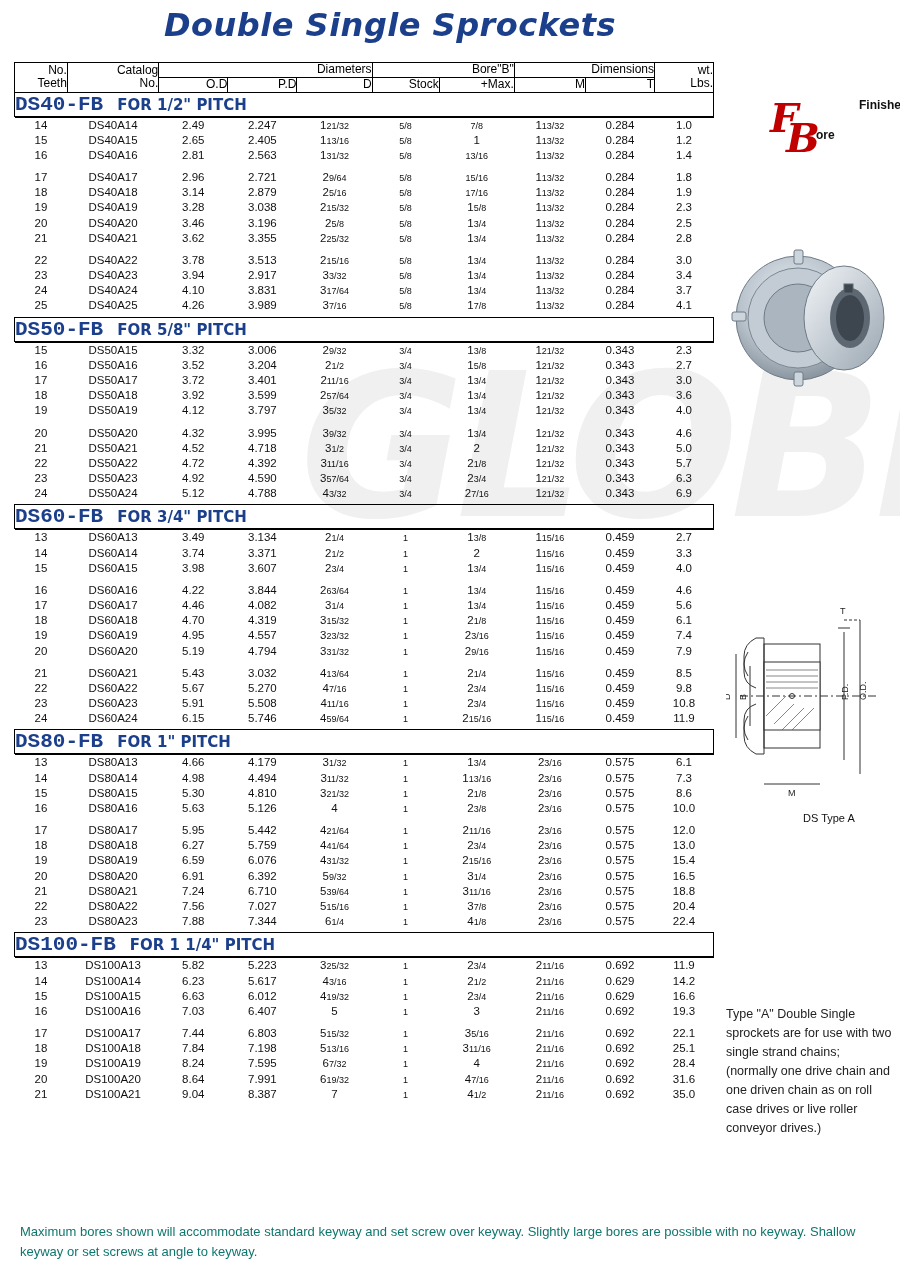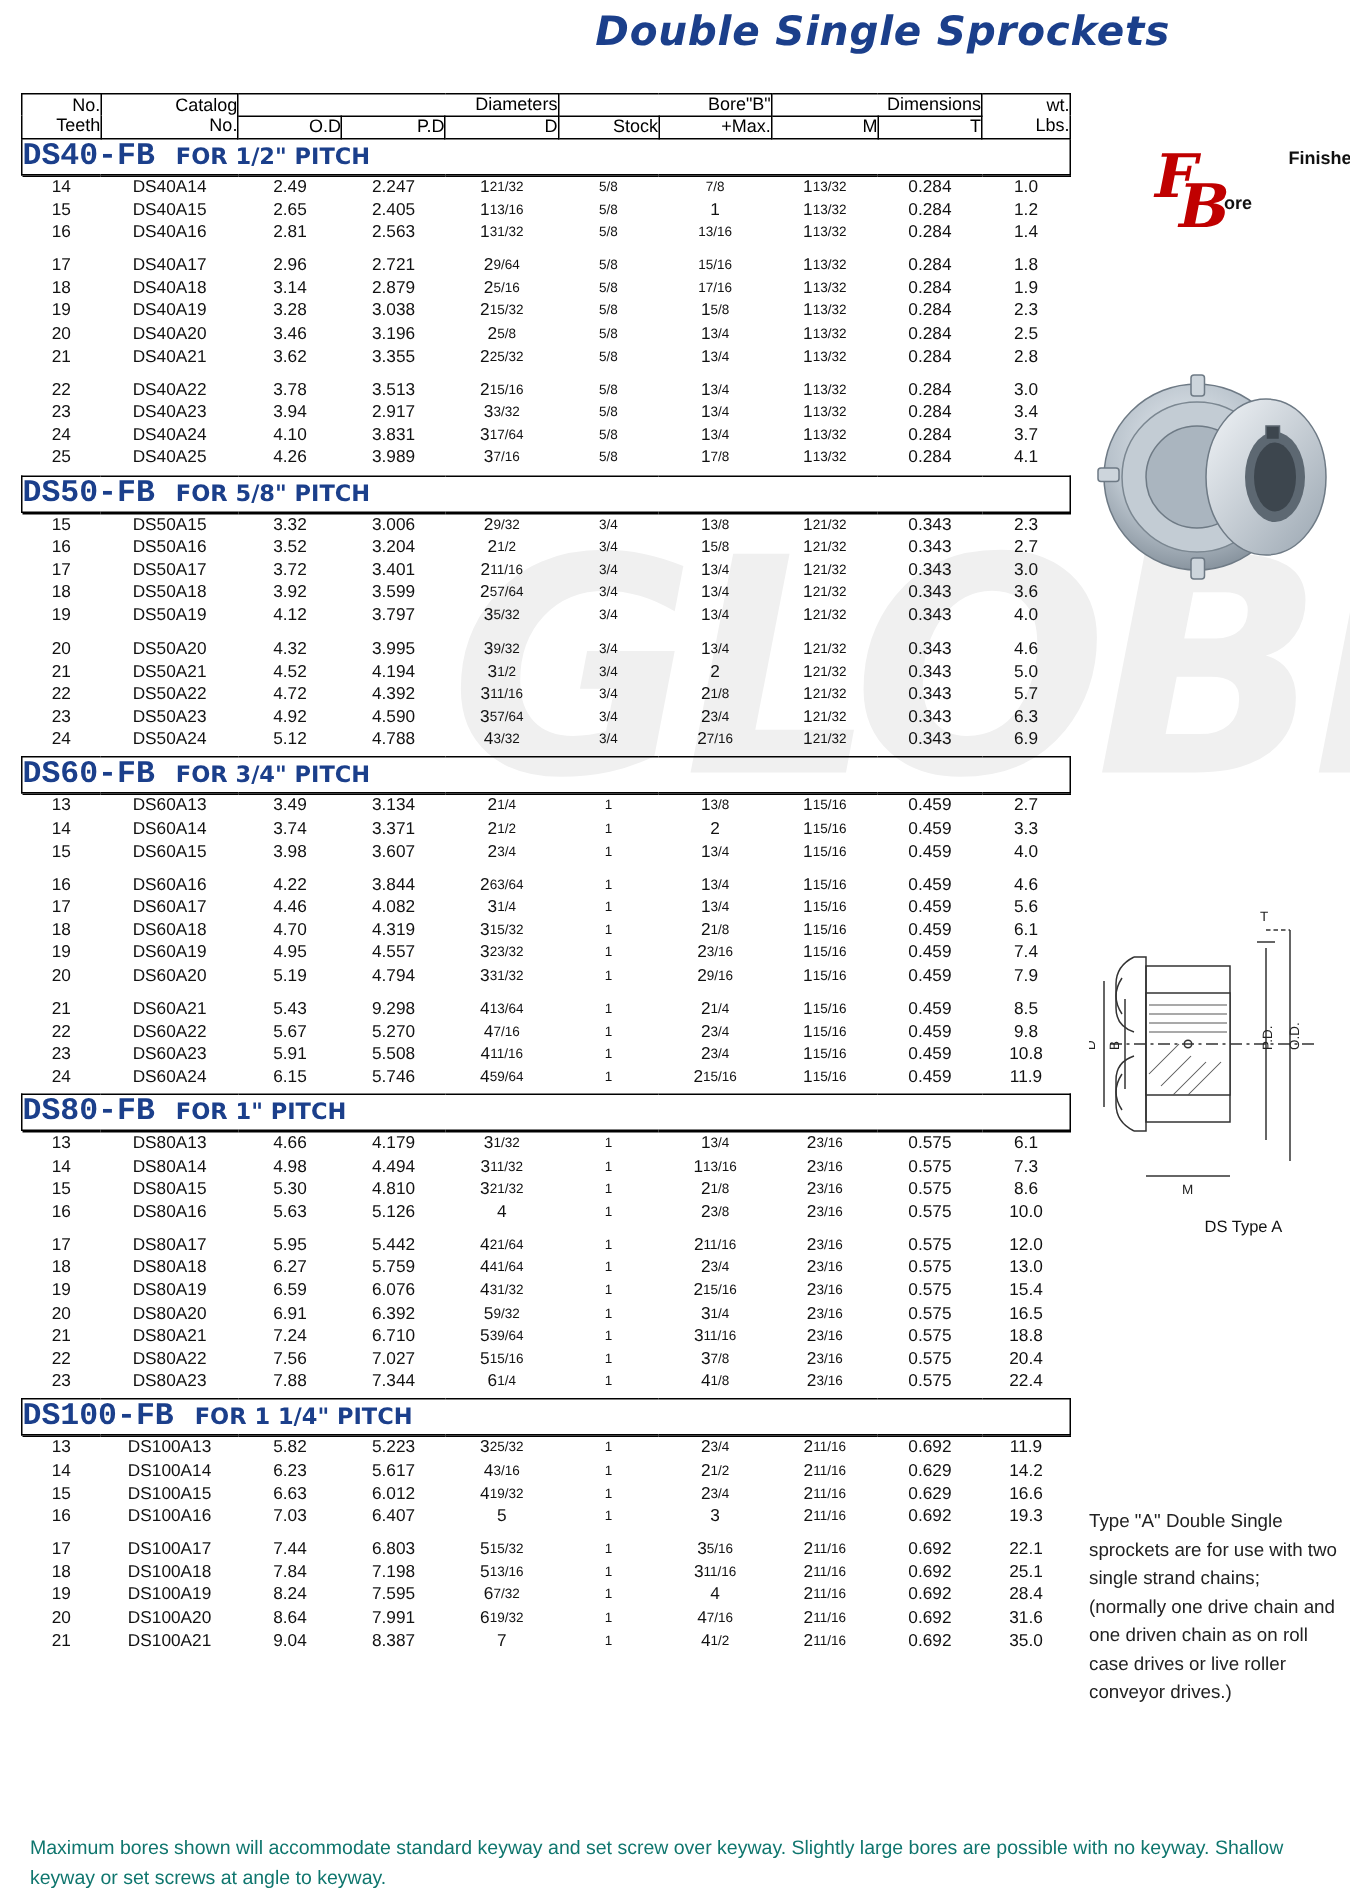--- a/index.html
+++ b/index.html
@@ -5,22 +5,22 @@
   html,body{margin:0;padding:0;}
   body{
     width:900px;height:1268px;background:#ffffff;
     font-family:"Liberation Sans", sans-serif;
     color:#000;position:relative;overflow:hidden;
   }
   .page{position:relative;width:900px;height:1268px;}
 
   
   .title{
-    position:absolute;left:0;top:6px;width:780px;text-align:right;
-    font-size:27px;font-weight:bold;font-style:italic;color:#1b3f8b;
+    position:absolute;left:0;top:6px;width:780px;text-align:center;
+    font-size:32px;font-weight:bold;font-style:italic;color:#1b3f8b;
     letter-spacing:0.5px;font-family:"DejaVu Sans", sans-serif;
   }
 
   
   .watermark{
     position:absolute;left:300px;top:330px;
     font-size:200px;font-weight:bold;font-style:italic;
     color:#f0f0f0;letter-spacing:-8px;z-index:0;pointer-events:none;
     font-family:"DejaVu Sans", sans-serif;
   }
@@ -467,21 +467,21 @@
             <td><span class="frac">3/4</span></td>
             <td><span class="whole">1</span><span class="frac">3/4</span></td>
             <td><span class="whole">1</span><span class="frac">21/32</span></td>
             <td>0.343</td>
             <td>4.6</td>
           </tr>
           <tr class="data">
             <td>21</td>
             <td class="catalog">DS50A21</td>
             <td>4.52</td>
-            <td>4.194</td>
+            <td>4.718</td>
             <td><span class="whole">3</span><span class="frac">1/2</span></td>
             <td><span class="frac">3/4</span></td>
             <td><span class="whole">2</span></td>
             <td><span class="whole">1</span><span class="frac">21/32</span></td>
             <td>0.343</td>
             <td>5.0</td>
           </tr>
           <tr class="data">
             <td>22</td>
             <td class="catalog">DS50A22</td>
@@ -626,21 +626,21 @@
             <td>0.459</td>
             <td>7.9</td>
           </tr>
           <tr class="spacer">
             <td colspan="10"></td>
           </tr>
           <tr class="data">
             <td>21</td>
             <td class="catalog">DS60A21</td>
             <td>5.43</td>
-            <td>9.298</td>
+            <td>3.032</td>
             <td><span class="whole">4</span><span class="frac">13/64</span></td>
             <td><span class="frac">1</span></td>
             <td><span class="whole">2</span><span class="frac">1/4</span></td>
             <td><span class="whole">1</span><span class="frac">15/16</span></td>
             <td>0.459</td>
             <td>8.5</td>
           </tr>
           <tr class="data">
             <td>22</td>
             <td class="catalog">DS60A22</td>

